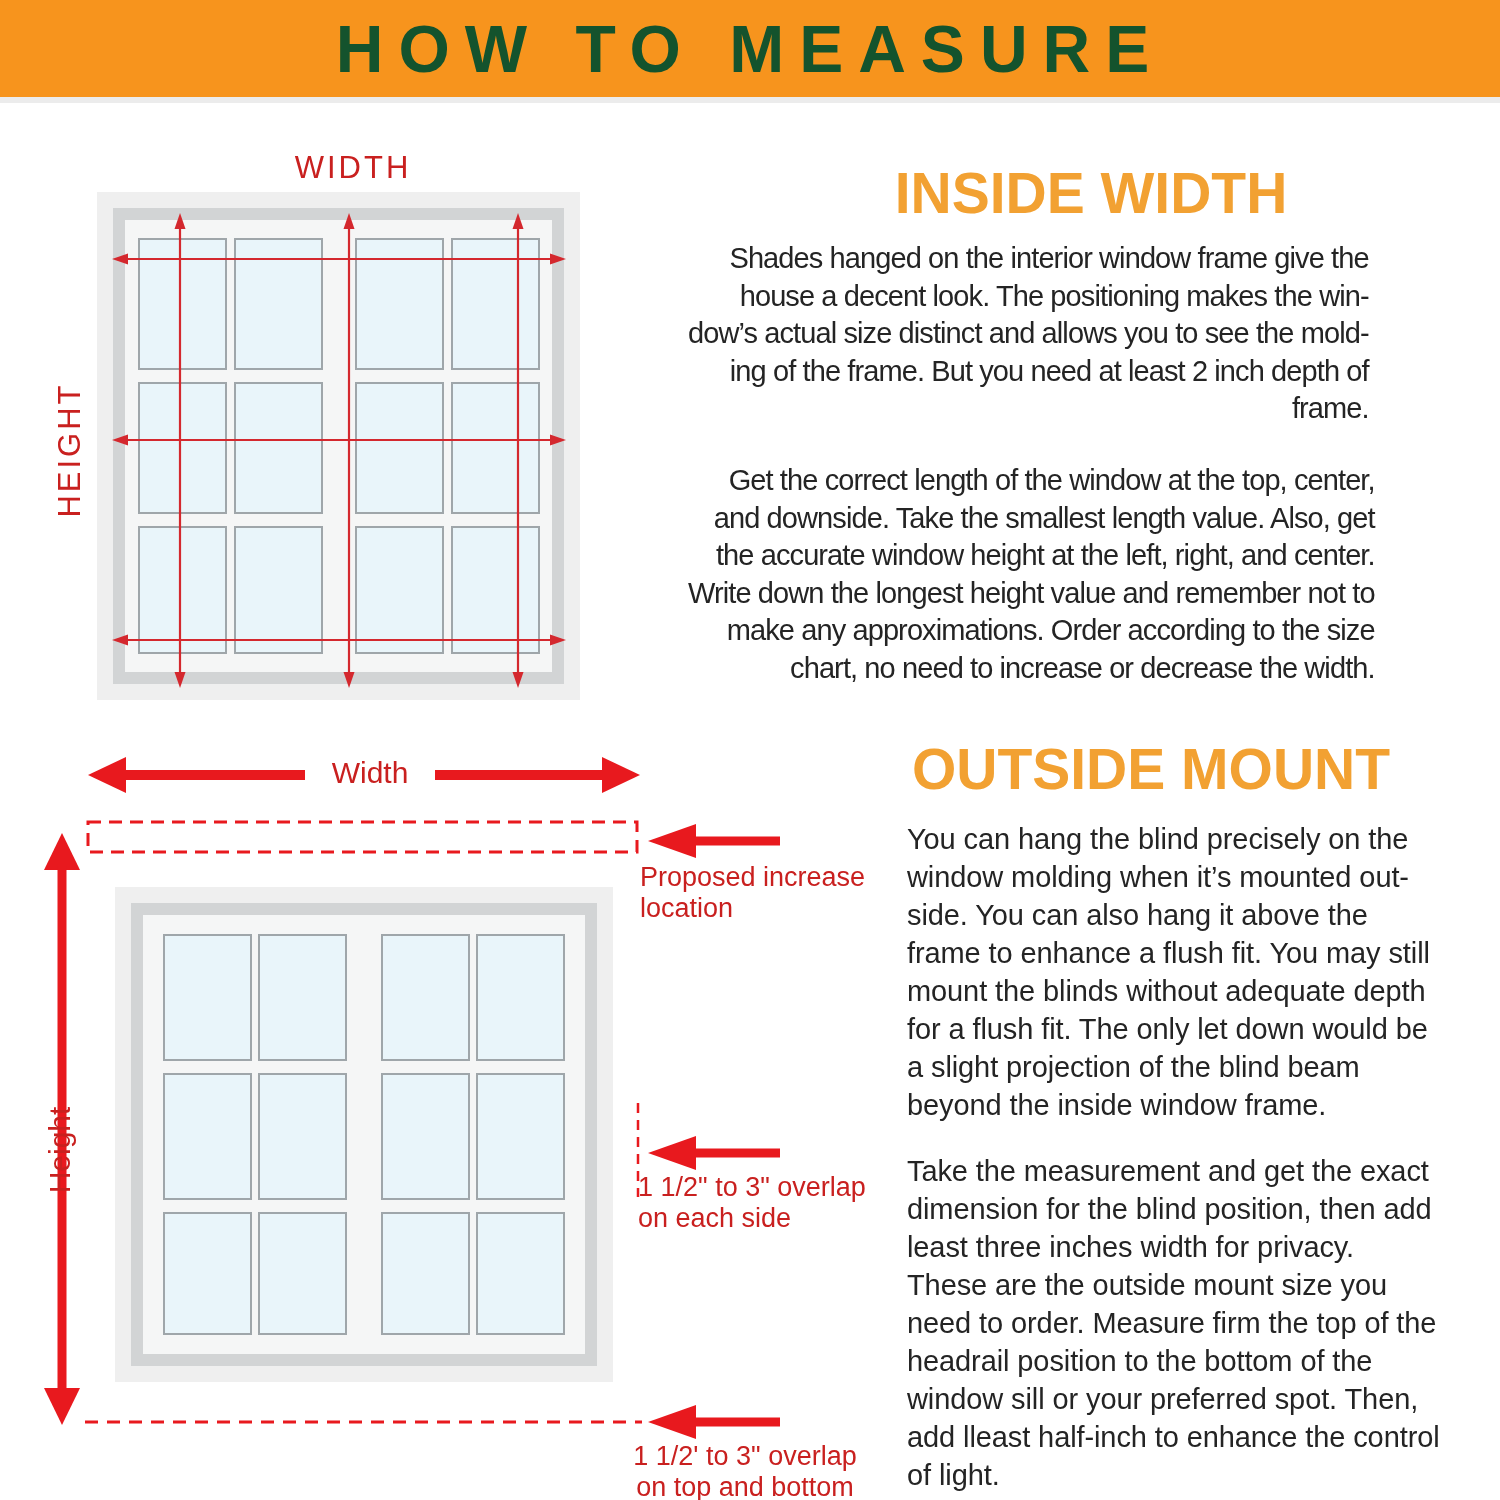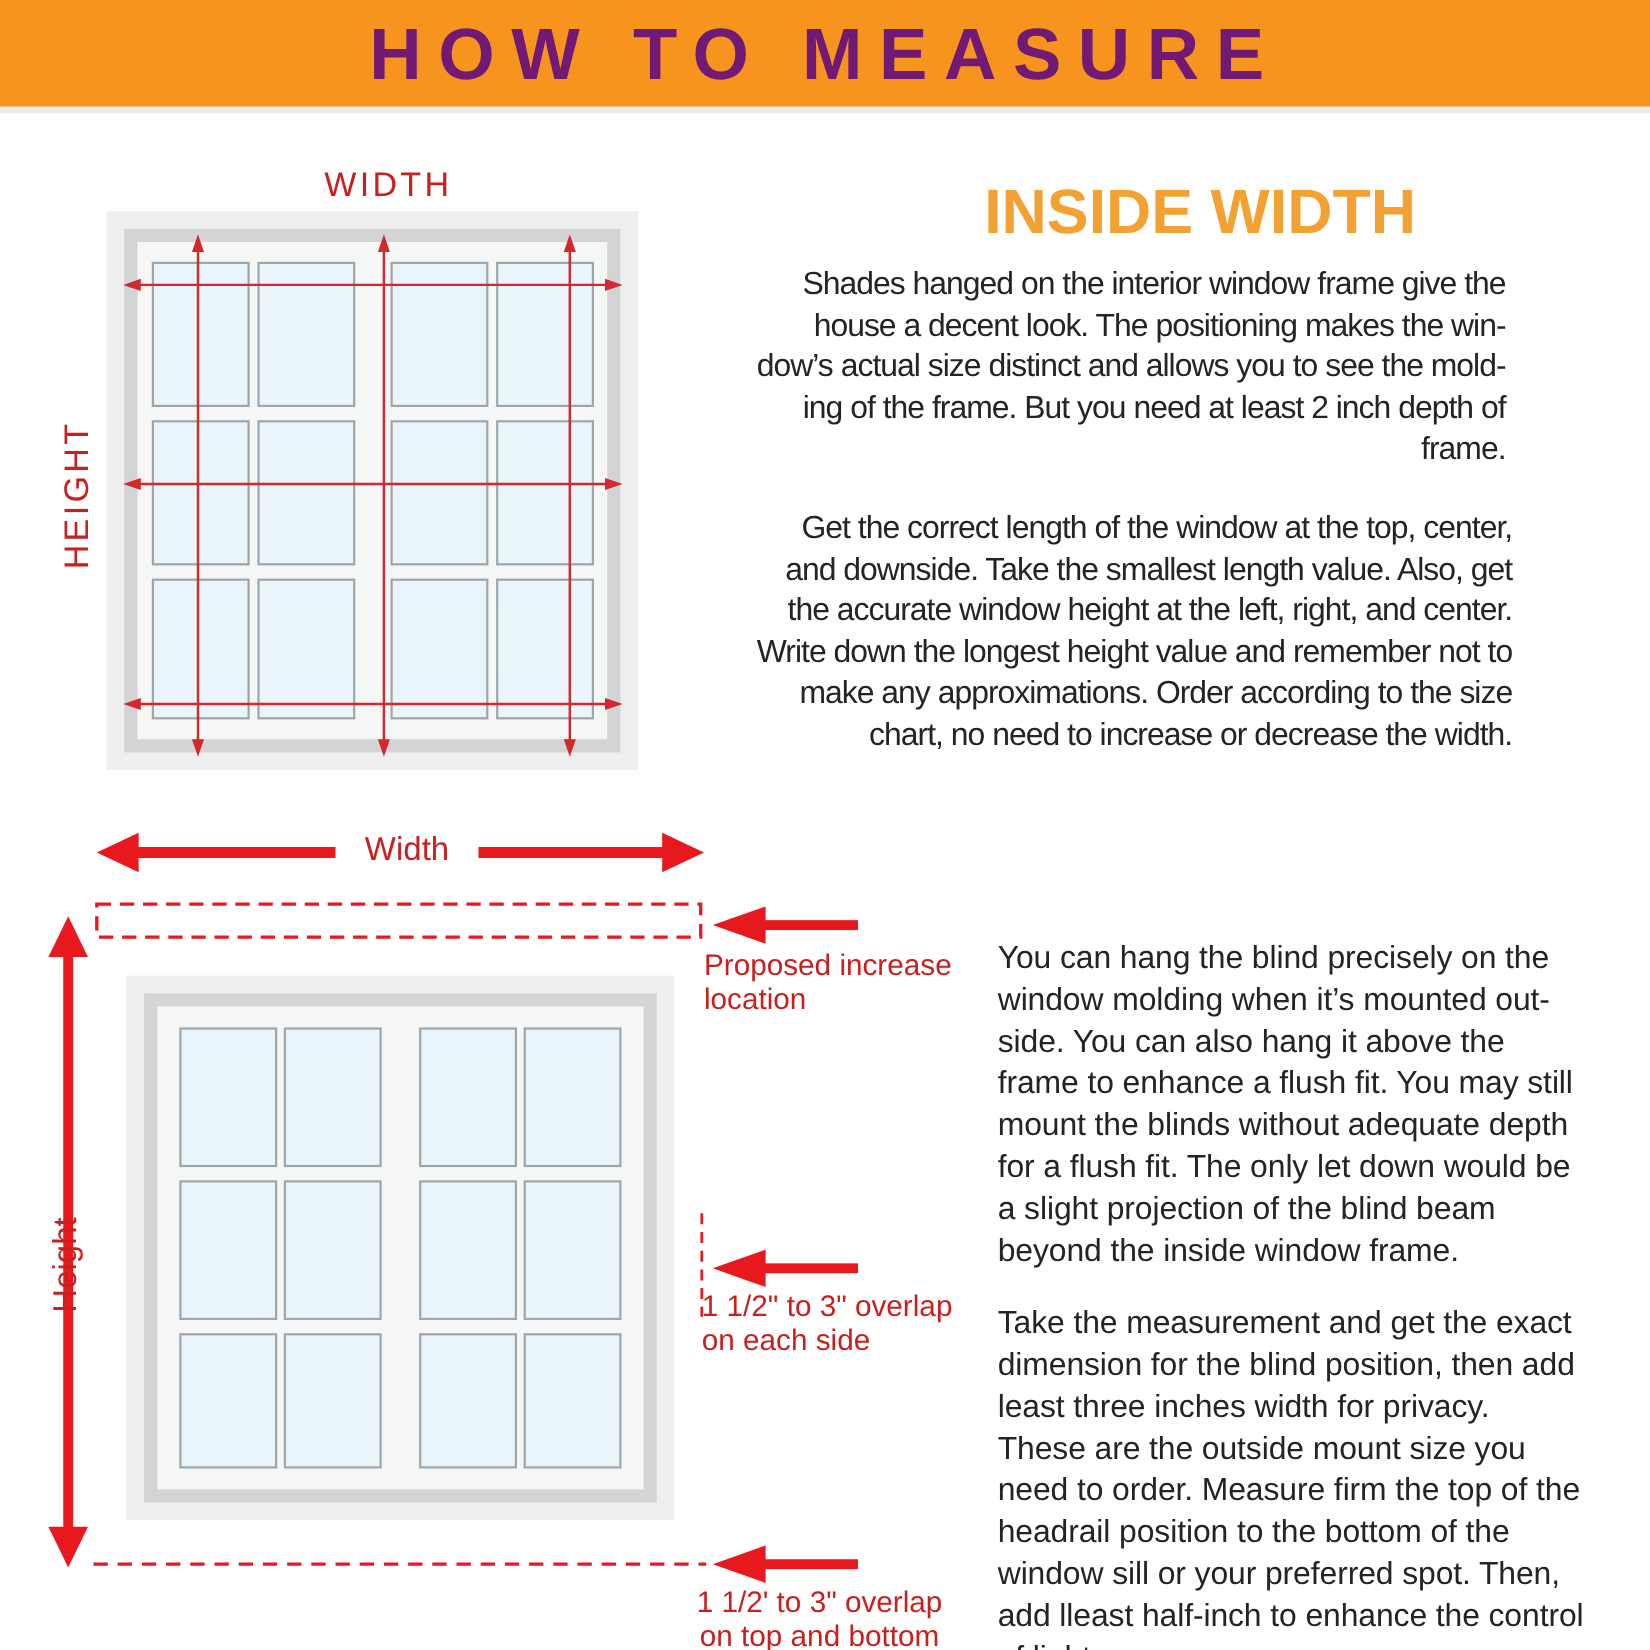--- a/index.html
+++ b/index.html
@@ -1,21 +1,21 @@
 <!DOCTYPE html>
 <html style="--banner-bg: #F7941D; --strip-gray: #ECECEC; --heading-orange: #F2A132; --label-red: #C9201F; --arrow-red: #E8191E; --thin-red: #D4282E; --body-text: #242424; --pane-blue: #E9F5FA; --pane-border: #9FA6AA; --frame-outer: #EFEFEF; --frame-bevel: #D2D4D5; --sash: #F5F6F6;"><head>
 <meta charset="utf-8">
 <style>
   html,body{margin:0;padding:0;background:#ffffff;}
   #page{position:relative;width:1500px;height:1500px;background:#fff;overflow:hidden;
         font-family:"Liberation Sans", sans-serif;}
 
   
   .banner{position:absolute;left:0;top:0;width:1500px;height:97px;background:var(--banner-bg,#F7941D);}
-  .banner-title{width:100%;height:97px;line-height:99px;text-align:center;color:#701a75;
+  .banner-title{width:100%;height:97px;line-height:99px;text-align:center;color:#14532d;
        font-weight:bold;font-size:66px;letter-spacing:15px;}
   .banner-strip{position:absolute;left:0;top:97px;width:1500px;height:6px;background:var(--strip-gray,#ECECEC);}
 
   
   .diagram-svg{position:absolute;}
 
   
   .red-label{position:absolute;color:var(--label-red,#C9201F);white-space:pre-line;}
   .lbl-width-top{left:240px;top:150px;width:226px;text-align:center;font-size:31px;letter-spacing:3px;}
   .lbl-height-top{left:0px;top:432px;width:140px;height:36px;text-align:center;font-size:31px;
@@ -29,21 +29,21 @@
 
   
   .mount-heading{position:absolute;width:662px;text-align:center;font-weight:bold;font-size:57px;
        color:var(--heading-orange,#F2A132);}
   .heading-inside{left:760px;top:160px;}
   .heading-outside{left:820px;top:736px;}
   .body-text{position:absolute;color:var(--body-text,#242424);white-space:pre-line;}
   .inside-p{left:688px;font-size:29px;line-height:37.5px;letter-spacing:-0.9px;text-align:right;}
   .inside-p1{top:240px;}
   .inside-p2{top:462px;}
-  .outside-p{left:907px;font-size:29px;line-height:38px;letter-spacing:-0.1px;margin-top:32px;}
+  .outside-p{left:907px;font-size:29px;line-height:38px;letter-spacing:-0.1px;}
   .outside-p1{top:820px;}
   .outside-p2{top:1152px;}
 
   
   .frame-outer{fill:var(--frame-outer,#EFEFEF);}
   .frame-bevel{fill:var(--frame-bevel,#D2D4D5);}
   .frame-sash{fill:var(--sash,#F5F6F6);}
   .pane{fill:var(--pane-blue,#E9F5FA);stroke:var(--pane-border,#9FA6AA);stroke-width:2;}
   .thin-line{stroke:var(--thin-red,#D4282E);stroke-width:2.2;}
   .thin-head{fill:var(--thin-red,#D4282E);}
@@ -184,20 +184,21 @@
 dow’s actual size distinct and allows you to see the mold-
 ing of the frame. But you need at least 2 inch depth of
 frame.</div>
   <div class="body-text inside-p inside-p2">Get the correct length of the window at the top, center,
 and downside. Take the smallest length value. Also, get
 the accurate window height at the left, right, and center.
 Write down the longest height value and remember not to
 make any approximations. Order according to the size
 chart, no need to increase or decrease the width.</div>
 
+  <div class="mount-heading heading-outside">OUTSIDE MOUNT</div>
   <div class="body-text outside-p outside-p1">You can hang the blind precisely on the
 window molding when it’s mounted out-
 side. You can also hang it above the
 frame to enhance a flush fit. You may still
 mount the blinds without adequate depth
 for a flush fit. The only let down would be
 a slight projection of the blind beam
 beyond the inside window frame.</div>
   <div class="body-text outside-p outside-p2">Take the measurement and get the exact
 dimension for the blind position, then add

